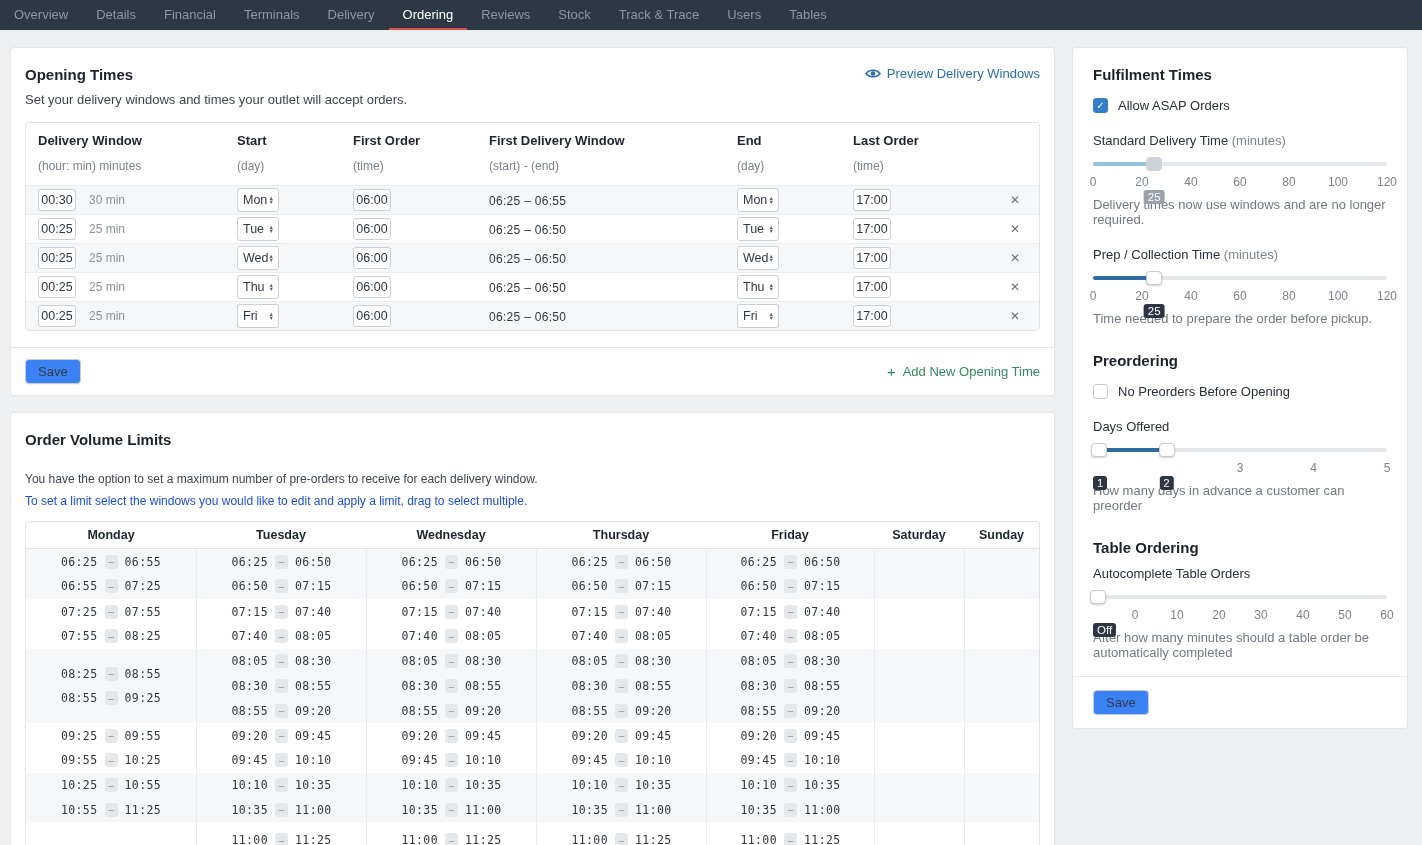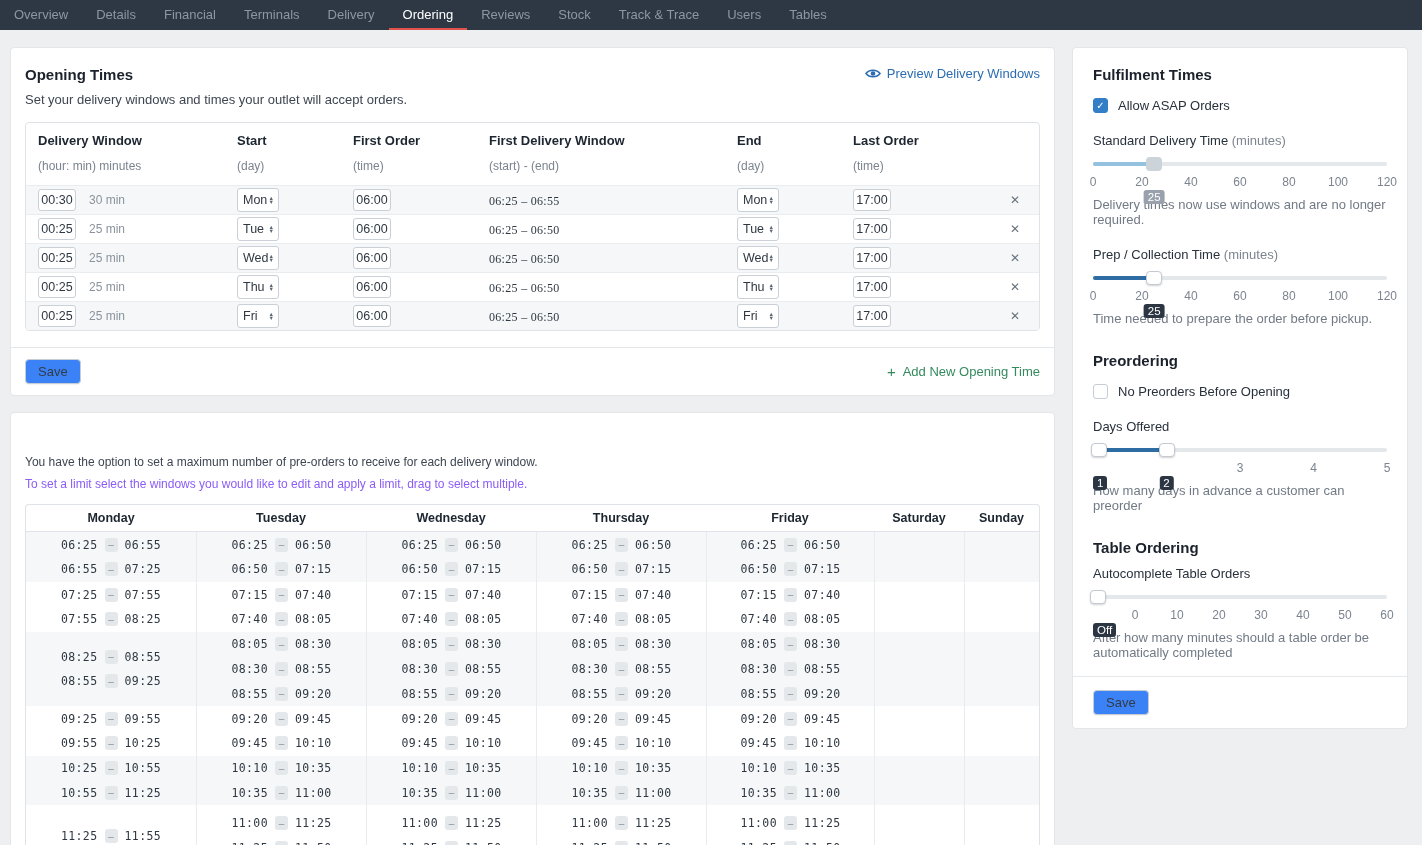--- a/index.html
+++ b/index.html
@@ -45,35 +45,35 @@
     font-size:12.5px; color:#2f3842; text-align:center; width:38px;
     font-family:"Liberation Sans",sans-serif;
   }
   .mins { font-size:12px; color:#8b939d; }
   .sel {
     height:24px; width:42px; border:1px solid #c9d0d7; border-radius:3px; background:#fff;
     display:inline-flex; align-items:center; justify-content:space-between;
     padding:0 4px 0 5px; font-size:12.5px; cursor:pointer;
   }
   .sorter { display:flex; flex-direction:column; align-items:center; font-size:5.5px; line-height:4.5px; color:#5a6472; }
-  .fdw { font-family:Liberation Serif, serif; font-size:12px; color:#2f3842; letter-spacing:.3px;text-align:right; }
+  .fdw { font-family:Liberation Sans, sans-serif; font-size:12px; color:#2f3842; letter-spacing:.3px;text-align:right; }
   .xbtn { background:none; border:none; font-size:12px; color:#69727c; cursor:pointer; }
   .ot-foot { border-top:1px solid #e5e8eb; margin-top:16px; padding:11px 14px; display:flex; justify-content:space-between; align-items:center; }
   .btn {
     background:#3b82f6; border:1px solid #c6cdd4; border-radius:4px; padding:4px 12px;
     font-size:13px; color:#323c47; cursor:pointer; box-shadow:0 1px 1px rgba(0,0,0,.05);
     font-family:"Liberation Sans",sans-serif;
   }
   .link-green { color:#348a5d; font-size:13px; display:flex; align-items:center; gap:7px; cursor:pointer; }
   .plus { font-size:15px; line-height:13px; }
 
   
   .ovl-body { padding:18px 14px 0 14px; }
   .ovl-sub1 { font-size:12px; color:#3d4651; margin-top:24px; }
-  .ovl-sub2 { font-size:12px; color:#8b5cf6; margin-top:8px; }
+  .ovl-sub2 { font-size:12px; color:#1d4ed8; margin-top:8px; }
   .v-table { margin-top:13px; border:1px solid #dfe3e7; border-radius:4px 4px 0 0; border-bottom:none; overflow:hidden; }
   .v-head { display:flex; height:27px; align-items:center; border-bottom:1px solid #e0e4e8; }
   .v-head .vh { font-size:12.5px; font-weight:bold; color:#1d2630; text-align:center; }
   .vc1{width:170px;} .vc2{width:170px;} .vc3{width:170px;} .vc4{width:170px;} .vc5{width:168px;} .vc6{width:90px;} .vc7{flex:1;}
   .vband { display:flex; }
   .vband:nth-child(odd) { background:#f5f7f8; }
   .vband:nth-child(1){height:50px;} .vband:nth-child(2){height:50px;}
   .vband:nth-child(3){height:74px;} .vband:nth-child(4){height:50px;}
   .vband:nth-child(5){height:49px;} .vband:nth-child(6){height:74px;}
   .vcell { display:flex; flex-direction:column; align-items:center; justify-content:center; }
@@ -310,20 +310,21 @@
       <button class="btn">Save</button>
       <div class="link-green">
         <span class="plus">+</span>
         <span>Add New Opening Time</span>
       </div>
     </div>
   </section>
 
   <section class="card">
     <div class="ovl-body">
+      <h2 class="card-title">Order Volume Limits</h2>
       <p class="ovl-sub1">You have the option to set a maximum number of pre-orders to receive for each delivery window.</p>
       <p class="ovl-sub2">To set a limit select the windows you would like to edit and apply a limit, drag to select multiple.</p>
       <div class="v-table">
         <div class="v-head" id="v-head">
             <div class="vh vc1">Monday</div>
             <div class="vh vc2">Tuesday</div>
             <div class="vh vc3">Wednesday</div>
             <div class="vh vc4">Thursday</div>
             <div class="vh vc5">Friday</div>
             <div class="vh vc6">Saturday</div>

